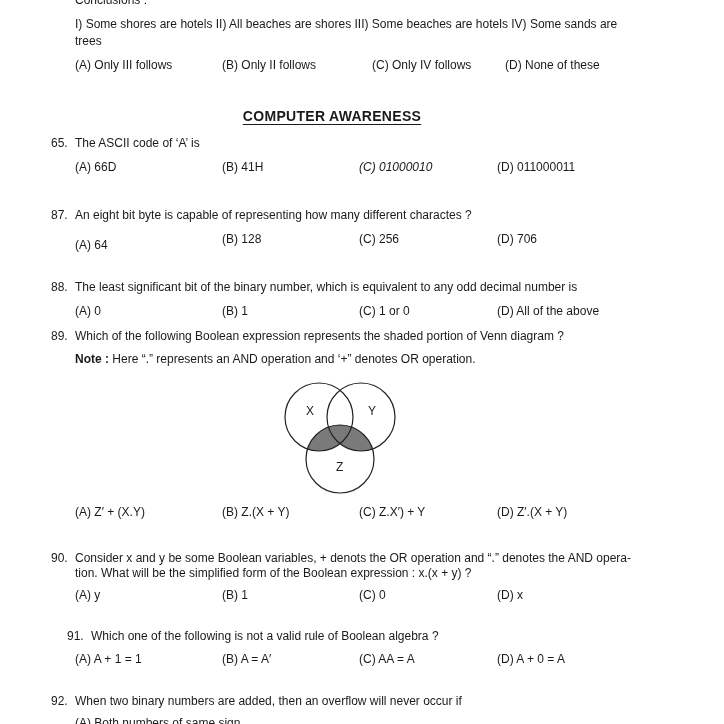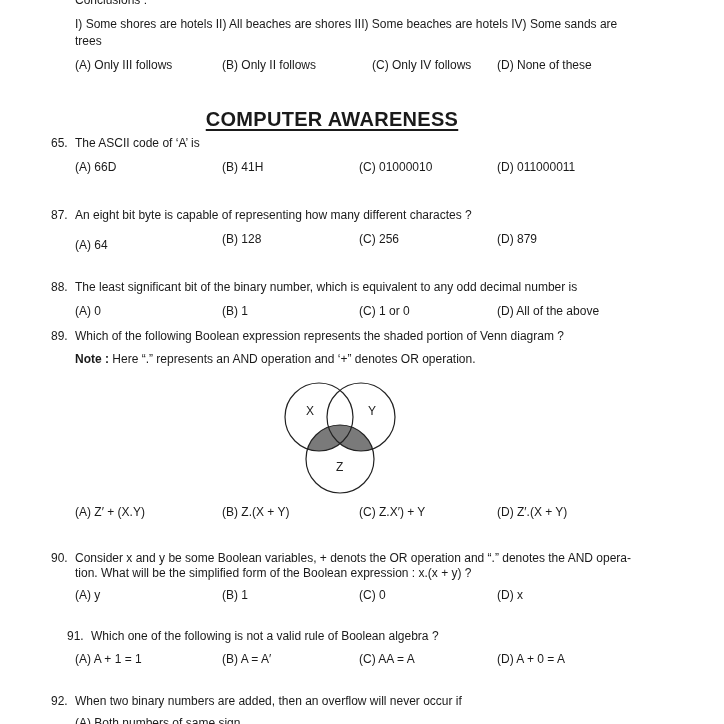--- a/index.html
+++ b/index.html
@@ -8,51 +8,51 @@
       background: #ffffff; color: #1a1a1a;
       font-family: "Liberation Sans", sans-serif; font-size: 12px;
     }
     .abs { position: absolute; white-space: nowrap; }
     .q { position: absolute; left: 51px; white-space: nowrap; }
     .q .num { display: inline-block; width: 24px; }
     .opt { position: absolute; white-space: nowrap; }
     .c1 { left: 75px; } .c2 { left: 222px; } .c3 { left: 359px; } .c4 { left: 497px; }
     .heading {
       position: absolute; left: 0; width: 664px; top: 108px; text-align: center;
-      font-weight: bold; font-size: 20px; letter-spacing: 0.3px;
+      font-weight: bold; font-size: 14px; letter-spacing: 0.3px;
     }
     .heading span { text-decoration: underline; text-underline-offset: 3px; }
     .bold { font-weight: bold; }
     .cont { position: absolute; left: 75px; white-space: nowrap; }
     svg text { font-family: "Liberation Sans", sans-serif; font-size: 12px; fill: #222; }
   </style>
 </head>
 <body>
 
 <div class="abs" style="left:75px; top:-7px;">Conclusions :</div>
 <div class="abs" style="left:75px; top:17px;">I) Some shores are hotels   II) All beaches are shores III) Some beaches are hotels   IV)  Some  sands  are</div>
 <div class="abs" style="left:75px; top:34px;">trees</div>
 <div class="opt c1" style="top:58px;">(A) Only III follows</div>
 <div class="opt c2" style="top:58px;">(B) Only II follows</div>
 <div class="opt c3" style="top:58px;margin-left:13px;">(C) Only IV follows</div>
-<div class="opt c4" style="top:58px;">(D) None of these</div>
+<div class="opt c4" style="top:58px;margin-left:8px;">(D) None of these</div>
 
 <div class="heading"><span>COMPUTER AWARENESS</span></div>
 
 <div class="q" style="top:136px;"><span class="num">65.</span><span>The ASCII code of ‘A’ is</span></div>
 <div class="opt c1" style="top:160px;">(A) 66D</div>
 <div class="opt c2" style="top:160px;">(B) 41H</div>
-<div class="opt c3" style="top:160px;">(C) 01000010</div>
+<div class="opt c3" style="top:160px;font-style:italic;">(C) 01000010</div>
 <div class="opt c4" style="top:160px;">(D) 011000011</div>
 
 <div class="q" style="top:208px;"><span class="num">87.</span><span>An eight bit byte is capable of representing how many different charactes ?</span></div>
 <div class="opt c1" style="top:238px;">(A) 64</div>
 <div class="opt c2" style="top:232px;">(B) 128</div>
 <div class="opt c3" style="top:232px;">(C) 256</div>
-<div class="opt c4" style="top:232px;">(D) 879</div>
+<div class="opt c4" style="top:232px;">(D) 706</div>
 
 <div class="q" style="top:280px;"><span class="num">88.</span><span>The least significant bit of the binary number, which is equivalent to any odd decimal number is</span></div>
 <div class="opt c1" style="top:304px;">(A) 0</div>
 <div class="opt c2" style="top:304px;">(B) 1</div>
 <div class="opt c3" style="top:304px;">(C) 1 or 0</div>
 <div class="opt c4" style="top:304px;">(D) All of the above</div>
 
 <div class="q" style="top:329px;"><span class="num">89.</span><span>Which of the following Boolean expression represents the shaded portion of Venn diagram ?</span></div>
 <div class="cont" style="top:352px;"><span class="bold">Note :</span><span> Here “.” represents an AND operation and ‘+” denotes OR operation.</span></div>
 

